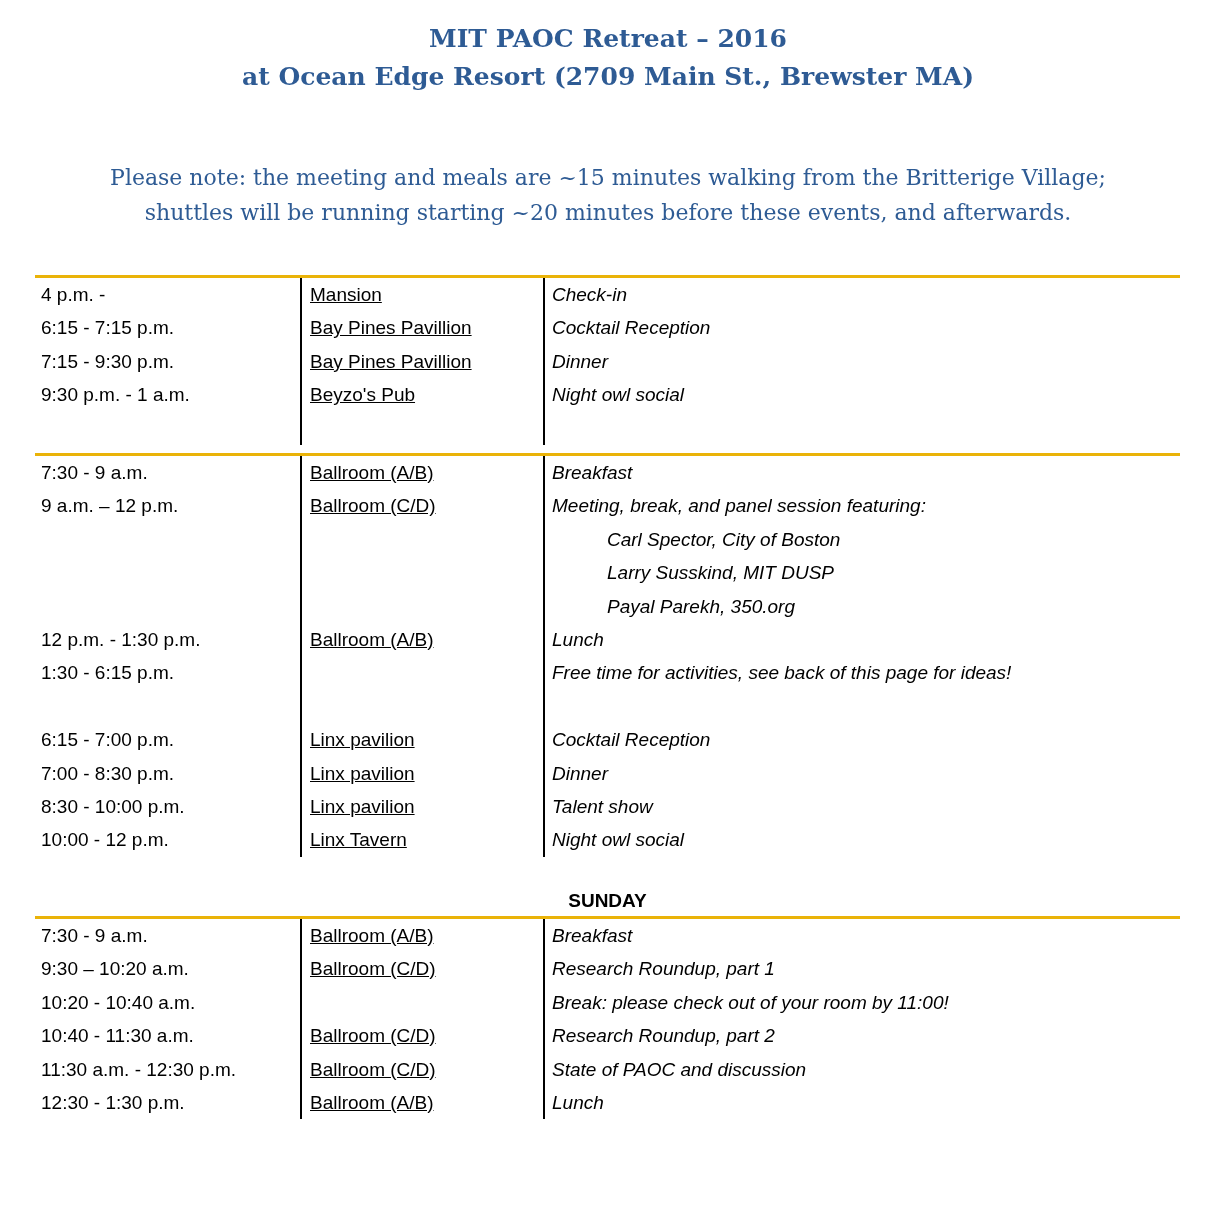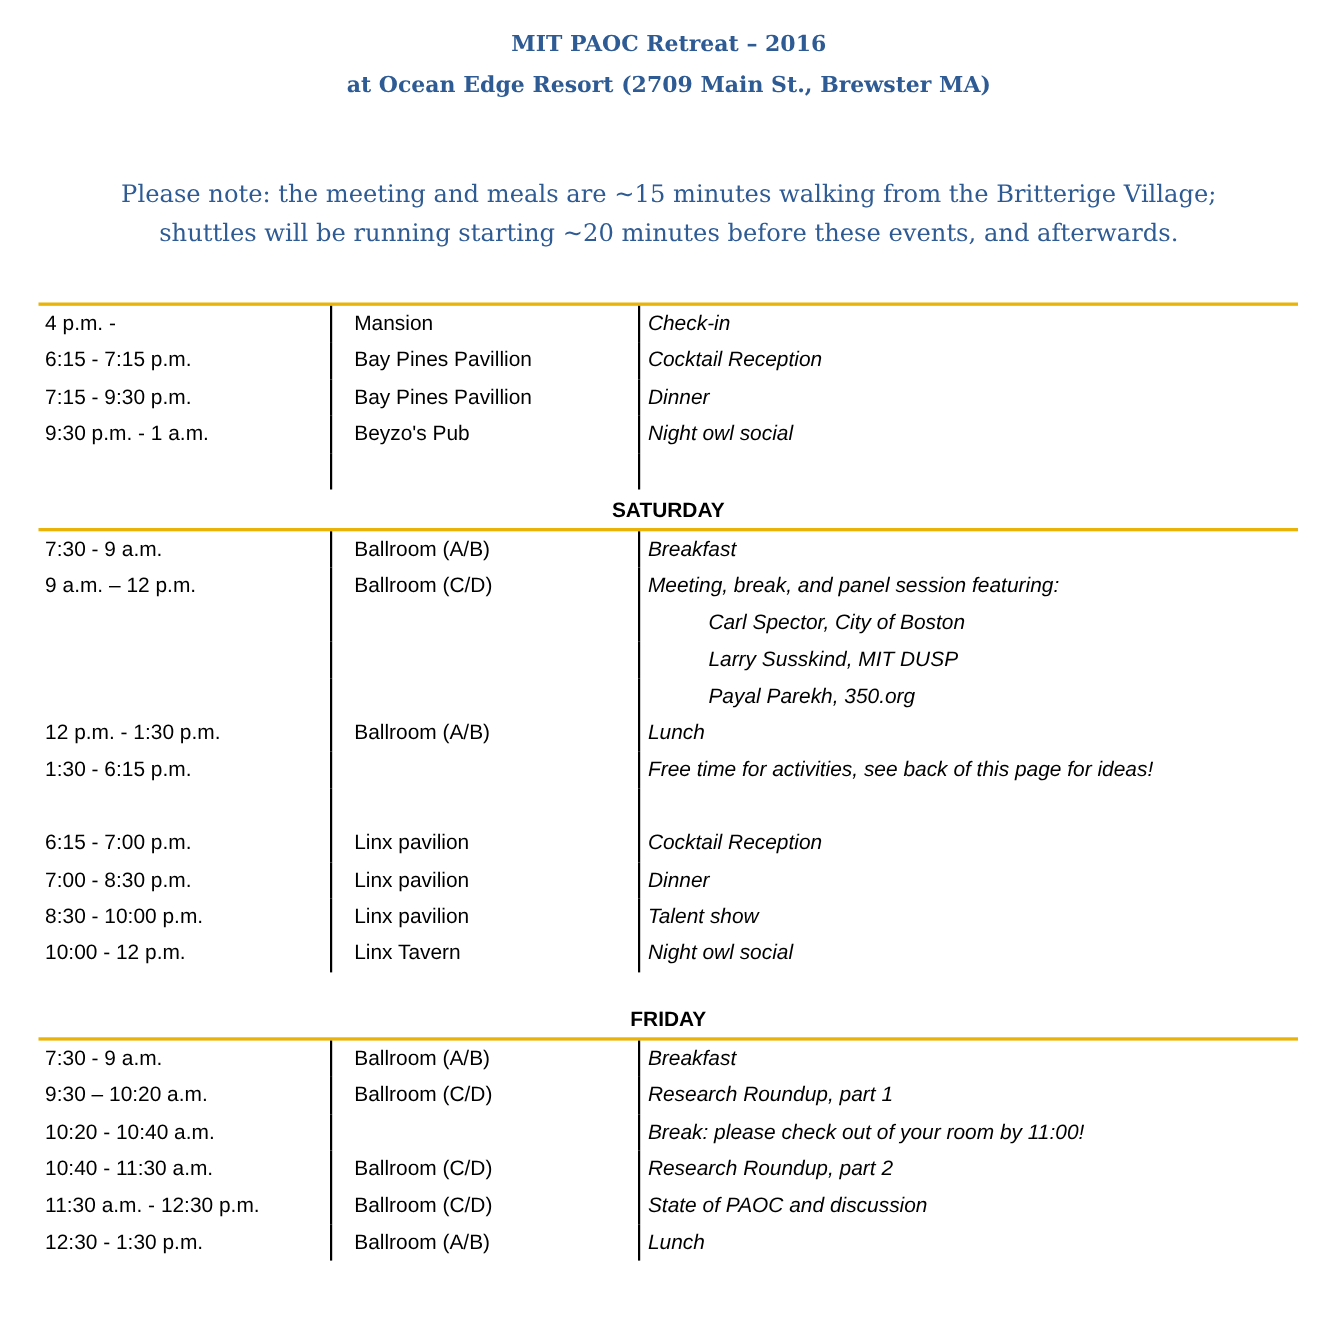--- a/index.html
+++ b/index.html
@@ -10,21 +10,21 @@
     background: #ffffff;
     color: #000000;
     font-family: "Liberation Sans", sans-serif;
     overflow: hidden;
   }
   .title {
     margin-top: 20px;
     text-align: center;
     font-family: "DejaVu Serif", serif;
     font-weight: bold;
-    font-size: 20px;
+    font-size: 25px;
     line-height: 38px;
     color: var(--accent);
   }
   .note {
     margin-top: 64px;
     text-align: center;
     font-family: "DejaVu Serif", serif;
     font-weight: normal;
     font-size: 22px;
     line-height: 35px;
@@ -50,21 +50,21 @@
   .trow {
     display: flex;
     min-height: 33.4px;
   }
   .tcell {
     font-size: 19px;
     line-height: 33.4px;
     white-space: nowrap;
   }
   .c0 { width: 265px; padding-left: 6px; }
-  .c1 { width: 280px; border-left: 2px solid #000; padding-left: 20px; }
+  .c1 { width: 243px; border-left: 2px solid #000; padding-left: 8px; text-decoration: underline; }
   .c2 { flex: 1;      border-left: 2px solid #000; padding-left: 7px; font-style: italic; }
   .c2.indent { padding-left: 62px; }
 </style>
 </head>
 <body>
 
 <div class="page" data-name="document-page">
 
   <div class="title" data-name="page-title">
     <div data-name="title-line-1">MIT PAOC Retreat – 2016</div>
@@ -102,21 +102,20 @@
           </div>
           <div class="trow" data-name="table-row">
             <div class="tcell c0" data-name="time-cell"></div>
             <div class="tcell c1" data-name="location-cell"></div>
             <div class="tcell c2" data-name="event-cell"></div>
           </div>
         </div>
     </section>
 
     <section class="day-section" data-name="section-saturday">
-      <div class="day-header" data-name="day-header-saturday">SATURDAY</div>
       <div class="day-table" data-name="saturday-table">
           <div class="trow" data-name="table-row">
             <div class="tcell c0" data-name="time-cell">7:30 - 9 a.m.</div>
             <div class="tcell c1" data-name="location-cell">Ballroom (A/B)</div>
             <div class="tcell c2" data-name="event-cell">Breakfast</div>
           </div>
           <div class="trow" data-name="table-row">
             <div class="tcell c0" data-name="time-cell">9 a.m. – 12 p.m.</div>
             <div class="tcell c1" data-name="location-cell">Ballroom (C/D)</div>
             <div class="tcell c2" data-name="event-cell">Meeting, break, and panel session featuring:</div>
@@ -168,21 +167,21 @@
           </div>
           <div class="trow" data-name="table-row">
             <div class="tcell c0" data-name="time-cell">10:00 - 12 p.m.</div>
             <div class="tcell c1" data-name="location-cell">Linx Tavern</div>
             <div class="tcell c2" data-name="event-cell">Night owl social</div>
           </div>
         </div>
     </section>
 
     <section class="day-section" data-name="section-sunday">
-      <div class="day-header" data-name="day-header-sunday">FRIDAY</div>
+      <div class="day-header" data-name="day-header-sunday">SUNDAY</div>
       <div class="day-table" data-name="sunday-table">
           <div class="trow" data-name="table-row">
             <div class="tcell c0" data-name="time-cell">7:30 - 9 a.m.</div>
             <div class="tcell c1" data-name="location-cell">Ballroom (A/B)</div>
             <div class="tcell c2" data-name="event-cell">Breakfast</div>
           </div>
           <div class="trow" data-name="table-row">
             <div class="tcell c0" data-name="time-cell">9:30 – 10:20 a.m.</div>
             <div class="tcell c1" data-name="location-cell">Ballroom (C/D)</div>
             <div class="tcell c2" data-name="event-cell">Research Roundup, part 1</div>

